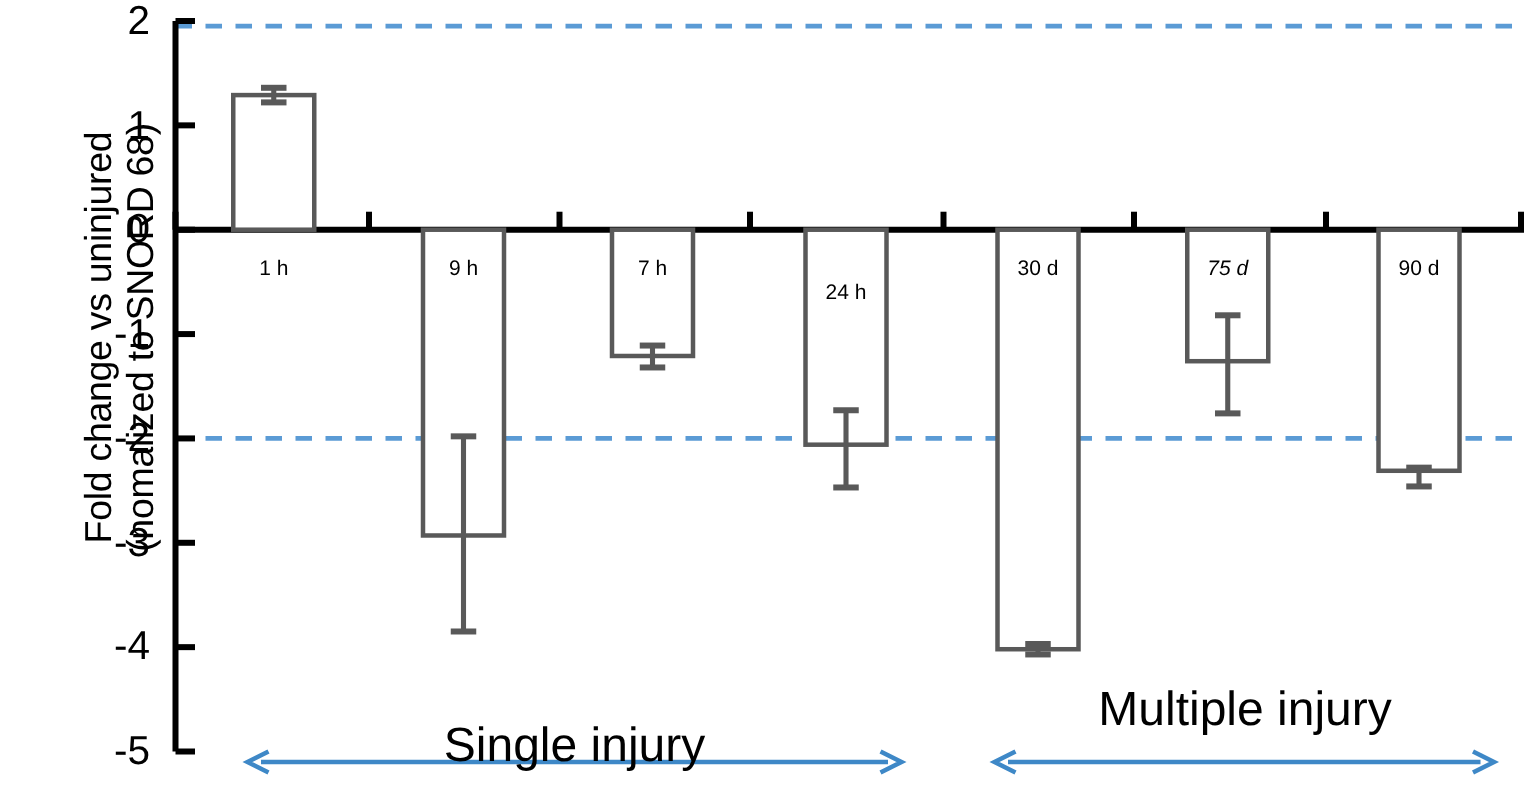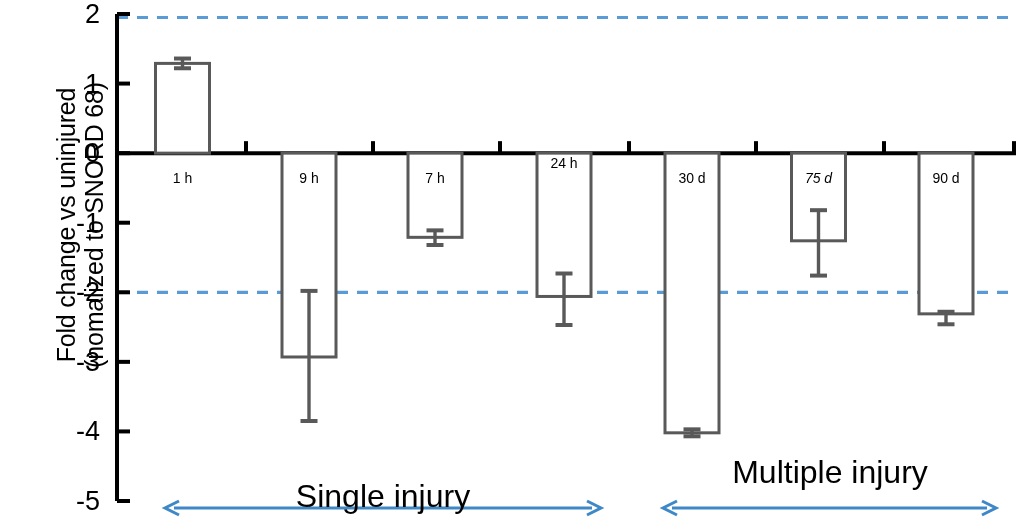--- a/index.html
+++ b/index.html
@@ -154,21 +154,21 @@
           <polyline points="677,501 663,508 677,515" fill="none" stroke="#3e88c7" stroke-width="3"></polyline>
           <polyline points="982,501 996,508 982,515" fill="none" stroke="#3e88c7" stroke-width="3"></polyline>
         </g>
       </g>
   </svg>
 
   <div id="barlabels">
       <div class="barlabel" style="left: 182.5px; top: 171.143px;">1 h</div>
       <div class="barlabel" style="left: 309px; top: 171.143px;">9 h</div>
       <div class="barlabel" style="left: 435px; top: 171.143px;">7 h</div>
-      <div class="barlabel" style="left: 564px; top: 156px;">24 h</div>
+      <div class="barlabel" style="left: 564px; top: 187px;">24 h</div>
       <div class="barlabel" style="left: 692px; top: 171.143px;">30 d</div>
       <div class="barlabel" style="left: 818.5px; top: 171.143px; font-style: italic;">75 d</div>
       <div class="barlabel" style="left: 946px; top: 171px;">90 d</div>
     </div>
 
   <div id="grouplabels">
       <div class="grouplabel" style="left: 383px; top: 480px;">Single injury</div>
       <div class="grouplabel" style="left: 830px; top: 456px; text-align: right;">Multiple injury</div>
     </div>
 

